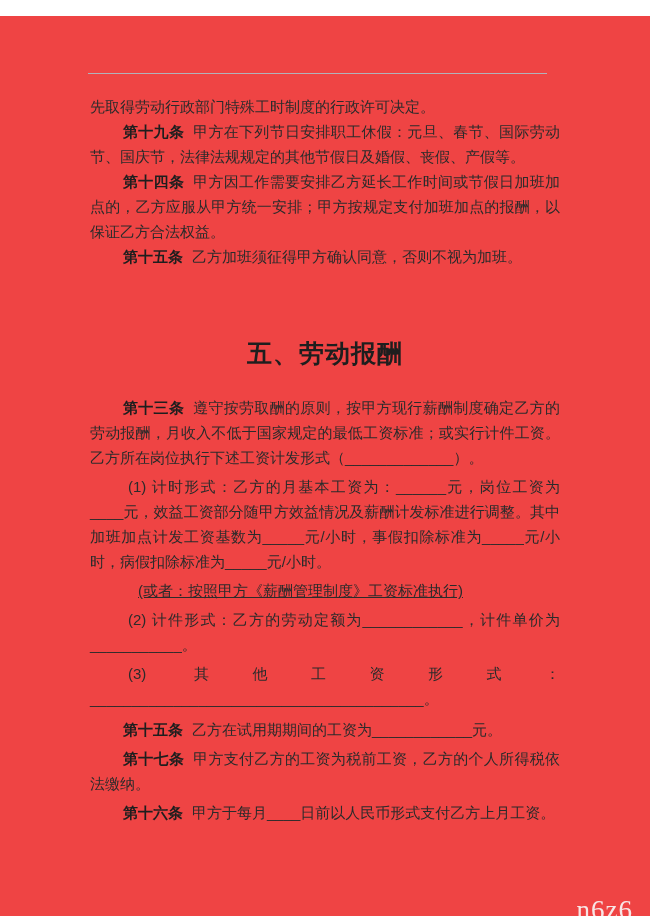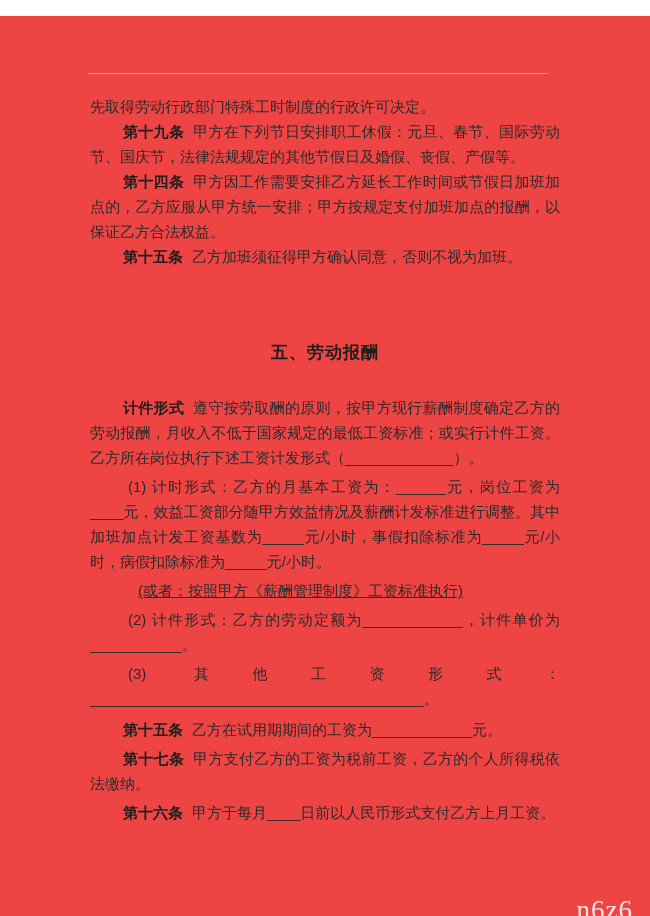--- a/index.html
+++ b/index.html
@@ -33,21 +33,21 @@
   }
   p.para { margin: 0; }
   p.clause { text-indent: 33px; }
   p.intro { text-indent: 0; }
   .clause-num {
     font-weight: 700;
     color: #1e1e1e;
     margin-right: 9px;
   }
   .section-title {
-    font-size: 17px;
+    font-size: 25px;
     line-height: 30px;
     font-weight: 700;
     text-align: center;
     text-indent: 0;
     color: #1e1e1e;
     margin: 69px 0 27px 0;
     letter-spacing: 1px;
   }
   .lower p.para { margin-top: 4px; }
   .lower p.first { margin-top: 0; }
@@ -80,21 +80,21 @@
     <p class="para clause"><span class="clause-num">第十九条</span><span>甲方在下列节日安排职工休假：元旦、春节、国际劳动节、国庆节，法律法规规定的其他节假日及婚假、丧假、产假等。</span></p>
 
     <p class="para clause"><span class="clause-num">第十四条</span><span>甲方因工作需要安排乙方延长工作时间或节假日加班加点的，乙方应服从甲方统一安排；甲方按规定支付加班加点的报酬，以保证乙方合法权益。</span></p>
 
     <p class="para clause"><span class="clause-num">第十五条</span><span>乙方加班须征得甲方确认同意，否则不视为加班。</span></p>
 
     <h2 class="section-title">五、劳动报酬</h2>
 
     <div class="lower">
 
-      <p class="para clause first"><span class="clause-num">计件形式</span><span>遵守按劳取酬的原则，按甲方现行薪酬制度确定乙方的劳动报酬，月收入不低于国家规定的最低工资标准；或实行计件工资。乙方所在岗位执行下述工资计发形式（_____________）。</span></p>
+      <p class="para clause first"><span class="clause-num">第十三条</span><span>遵守按劳取酬的原则，按甲方现行薪酬制度确定乙方的劳动报酬，月收入不低于国家规定的最低工资标准；或实行计件工资。乙方所在岗位执行下述工资计发形式（_____________）。</span></p>
 
       <p class="para sub-item"><span>(1) 计时形式：乙方的月基本工资为：______元，岗位工资为____元，效益工资部分随甲方效益情况及薪酬计发标准进行调整。其中加班加点计发工资基数为_____元/小时，事假扣除标准为_____元/小时，病假扣除标准为_____元/小时。</span></p>
 
       <p class="para paren-note"><span>(或者：按照甲方《薪酬管理制度》工资标准执行)</span></p>
 
       <p class="para sub-item"><span>(2) 计件形式：乙方的劳动定额为____________，计件单价为___________。</span></p>
 
       <p class="para sub-item"><span>(3) 其他工资形式：________________________________________。</span></p>
 
       <p class="para clause c15"><span class="clause-num">第十五条</span><span>乙方在试用期期间的工资为____________元。</span></p>

